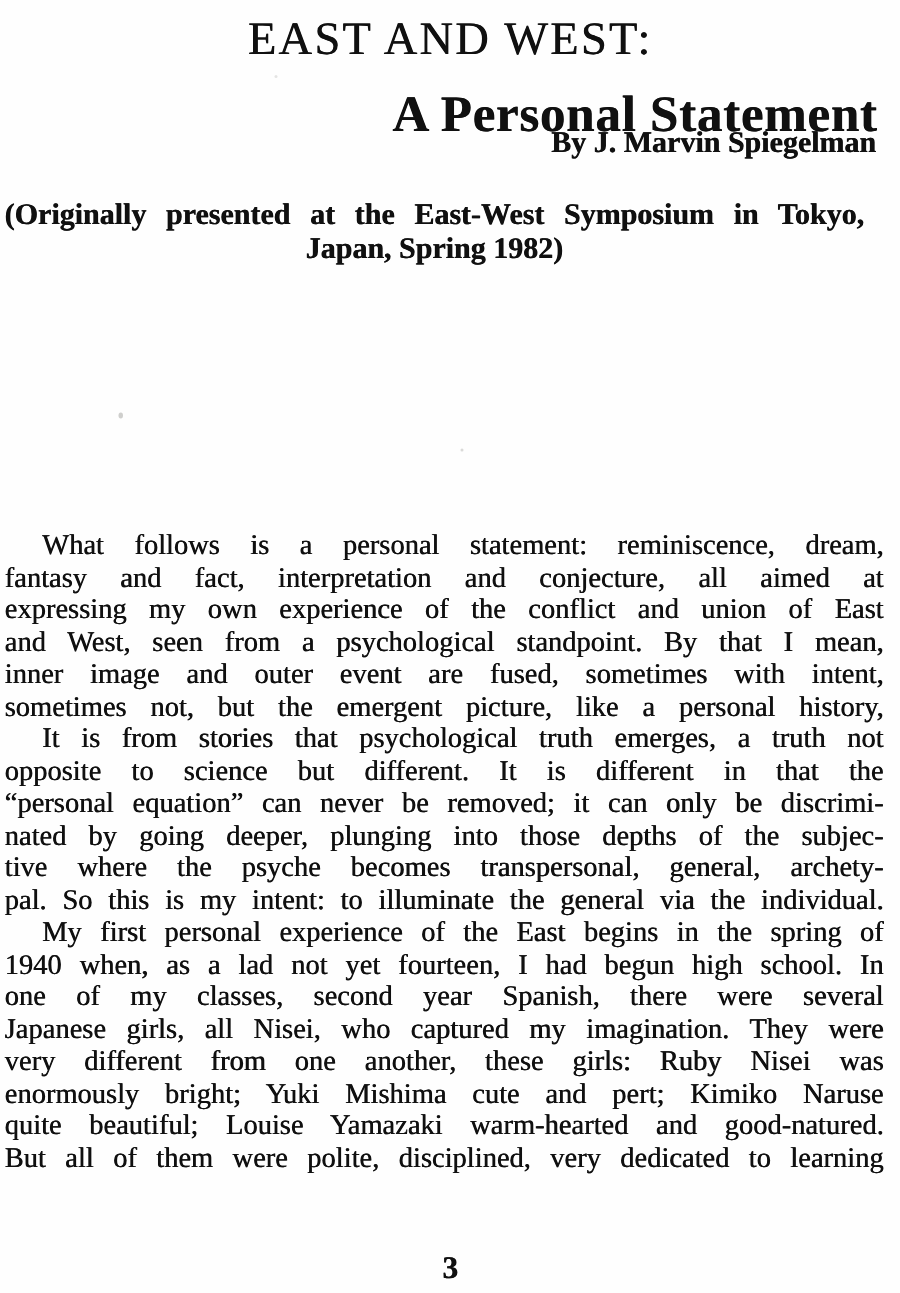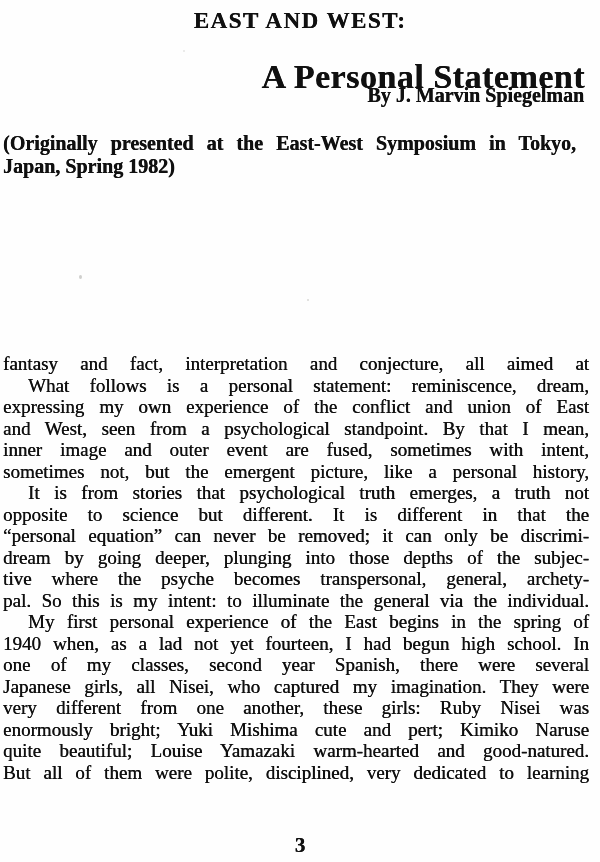--- a/index.html
+++ b/index.html
@@ -13,22 +13,22 @@
     color: #101010;
     font-family: "Liberation Serif", "DejaVu Serif", serif;
     overflow: hidden;
   }
   .ink { text-shadow: 0.35px 0 0 currentColor; }
 
   .title-line1 {
     position: absolute;
     top: 8px; left: 0; right: 0;
     text-align: center;
-    font-size: 23px;
-    font-weight: 700;
+    font-size: 31px;
+    font-weight: 400;
     letter-spacing: 1.5px;
     white-space: nowrap;
   }
   .title-line2 {
     position: absolute;
     top: 58px; right: 15px;
     font-size: 34px;
     font-weight: 700;
     letter-spacing: 0.5px;
     white-space: nowrap;
@@ -41,21 +41,21 @@
     white-space: nowrap;
   }
   .symposium {
     position: absolute;
     top: 132px; left: 3px; right: 24px;
     font-size: 20px;
     font-weight: 700;
     line-height: 23px;
   }
   .symposium .just { text-align: justify; text-align-last: justify; }
-  .symposium .centered { }
+  .symposium .centered { text-align: center; }
 
   .body-text {
     position: absolute;
     top: 353px; left: 3px;
     width: 586px;
     font-size: 19px;
     line-height: 21.5px;
   }
   .body-text .line {
     text-align: justify;
@@ -88,32 +88,32 @@
 
   <div class="byline ink">By J. Marvin Spiegelman</div>
 
   <div class="symposium">
     <div class="just ink">(Originally presented at the East-West Symposium in Tokyo,</div>
     <div class="centered ink">Japan, Spring 1982)</div>
   </div>
 
   <div class="body-text">
       <div class="paragraph">
+        <div class="line ink first">What follows is a personal statement: reminiscence, dream,</div>
         <div class="line ink">fantasy and fact, interpretation and conjecture, all aimed at</div>
-        <div class="line ink first">What follows is a personal statement: reminiscence, dream,</div>
         <div class="line ink">expressing my own experience of the conflict and union of East</div>
         <div class="line ink">and West, seen from a psychological standpoint. By that I mean,</div>
         <div class="line ink">inner image and outer event are fused, sometimes with intent,</div>
         <div class="line ink">sometimes not, but the emergent picture, like a personal history,</div>
       </div>
       <div class="paragraph">
         <div class="line ink first">It is from stories that psychological truth emerges, a truth not</div>
         <div class="line ink">opposite to science but different. It is different in that the</div>
         <div class="line ink">“personal equation” can never be removed; it can only be discrimi-</div>
-        <div class="line ink">dream by going deeper, plunging into those depths of the subjec-</div>
+        <div class="line ink">nated by going deeper, plunging into those depths of the subjec-</div>
         <div class="line ink">tive where the psyche becomes transpersonal, general, archety-</div>
         <div class="line ink">pal. So this is my intent: to illuminate the general via the individual.</div>
       </div>
       <div class="paragraph">
         <div class="line ink first">My first personal experience of the East begins in the spring of</div>
         <div class="line ink">1940 when, as a lad not yet fourteen, I had begun high school. In</div>
         <div class="line ink">one of my classes, second year Spanish, there were several</div>
         <div class="line ink">Japanese girls, all Nisei, who captured my imagination. They were</div>
         <div class="line ink">very different from one another, these girls: Ruby Nisei was</div>
         <div class="line ink">enormously bright; Yuki Mishima cute and pert; Kimiko Naruse</div>

